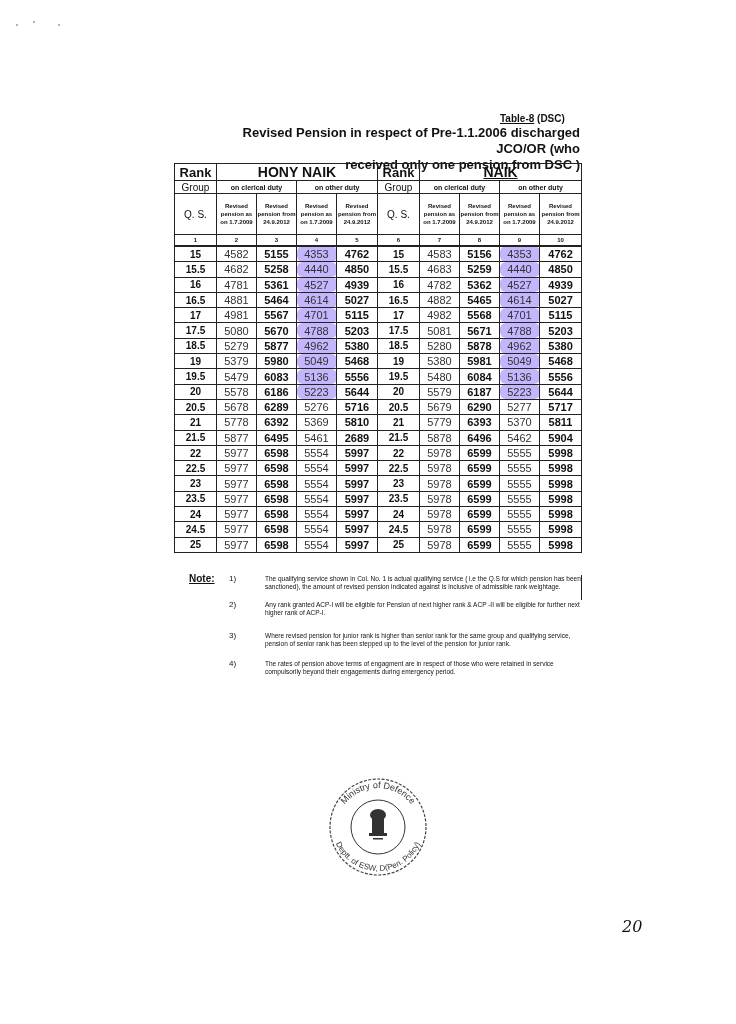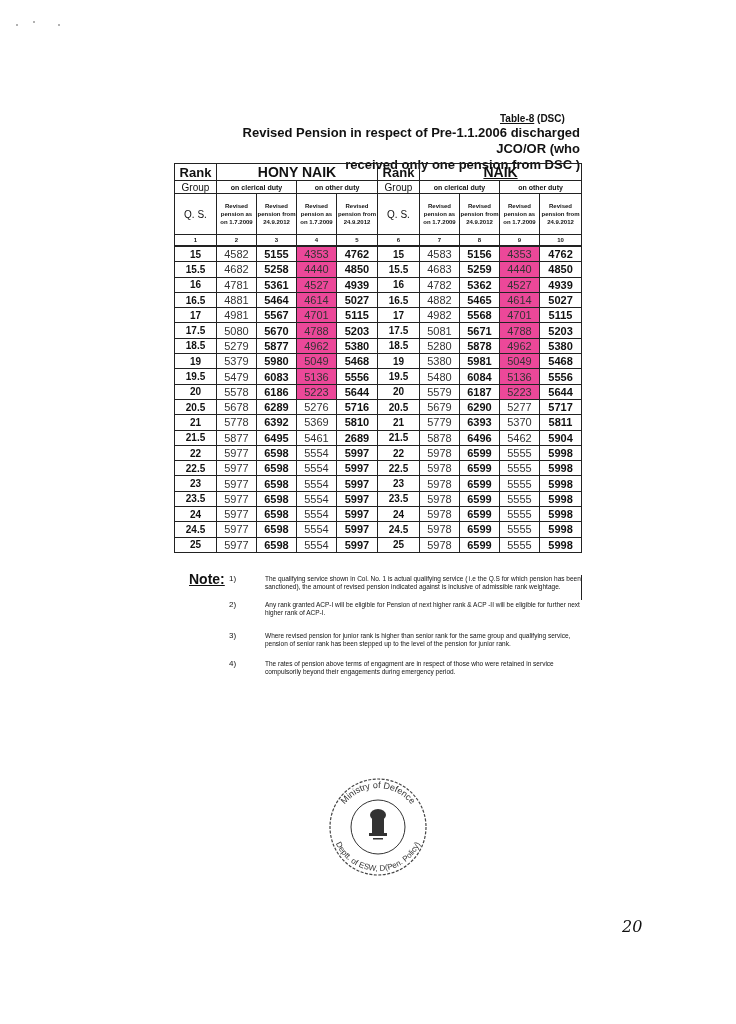--- a/index.html
+++ b/index.html
@@ -15,23 +15,23 @@
   .h-rankname.u { text-decoration: underline; }
   .h-group { font-size: 10px; font-weight: normal; height: 12px; }
   .h-duty { font-size: 7px; font-weight: bold; }
   .h-qs { font-size: 10px; font-weight: normal; margin-left: 8px; }
   .h-col { font-size: 6px; font-weight: bold; line-height: 8px; height: 40px; }
   .h-num { font-size: 6px; font-weight: bold; height: 10px; }
   tr.sep td { border-top: 2px solid #222; }
   .qs { font-size: 10px; font-weight: bold; height: 14.3px; }
   .v-light { font-size: 11px; font-weight: normal; color: #333; }
   .v-bold { font-size: 11px; font-weight: bold; }
-  .v-shade { background: #ec4899; }
+  .v-shade { background: #c4b5fd; border-radius: 6px; }
   .notes { position: absolute; left: 189px; top: 575px; width: 400px; font-size: 6.5px; line-height: 8px; }
-  .note-label { position: absolute; left: 0; top: 0; font-size: 14px; font-weight: bold; text-decoration: underline; }
+  .note-label { position: absolute; left: 0; top: 0; font-size: 10px; font-weight: bold; text-decoration: underline; }
   .note-row { position: absolute; left: 40px; width: 355px; }
   .note-num { position: absolute; left: 0; font-size: 8px; }
   .note-text { position: absolute; left: 36px; width: 320px; }
   .side-bar { position: absolute; left: 581px; top: 575px; width: 1px; height: 25px; background: #222; }
   .stamp { position: absolute; left: 318px; top: 775px; width: 120px; height: 105px; }
   .page-num { position: absolute; left: 622px; top: 917px; font-family: "DejaVu Serif", serif; font-style: italic; font-size: 16px; }
 </style>
 </head>
 <body>
 

